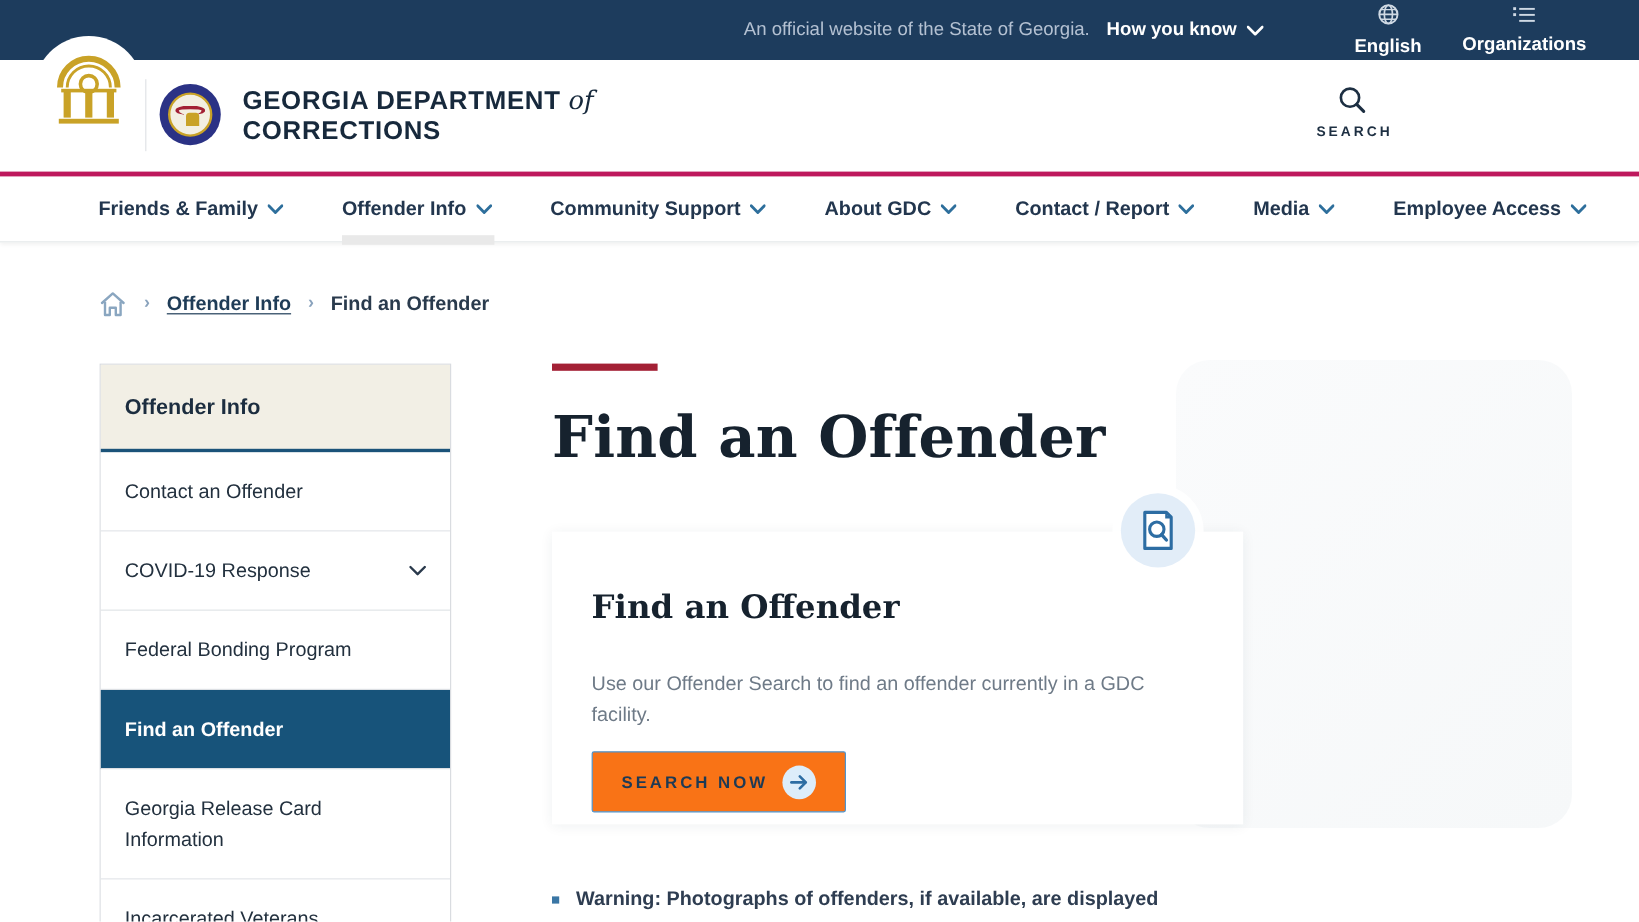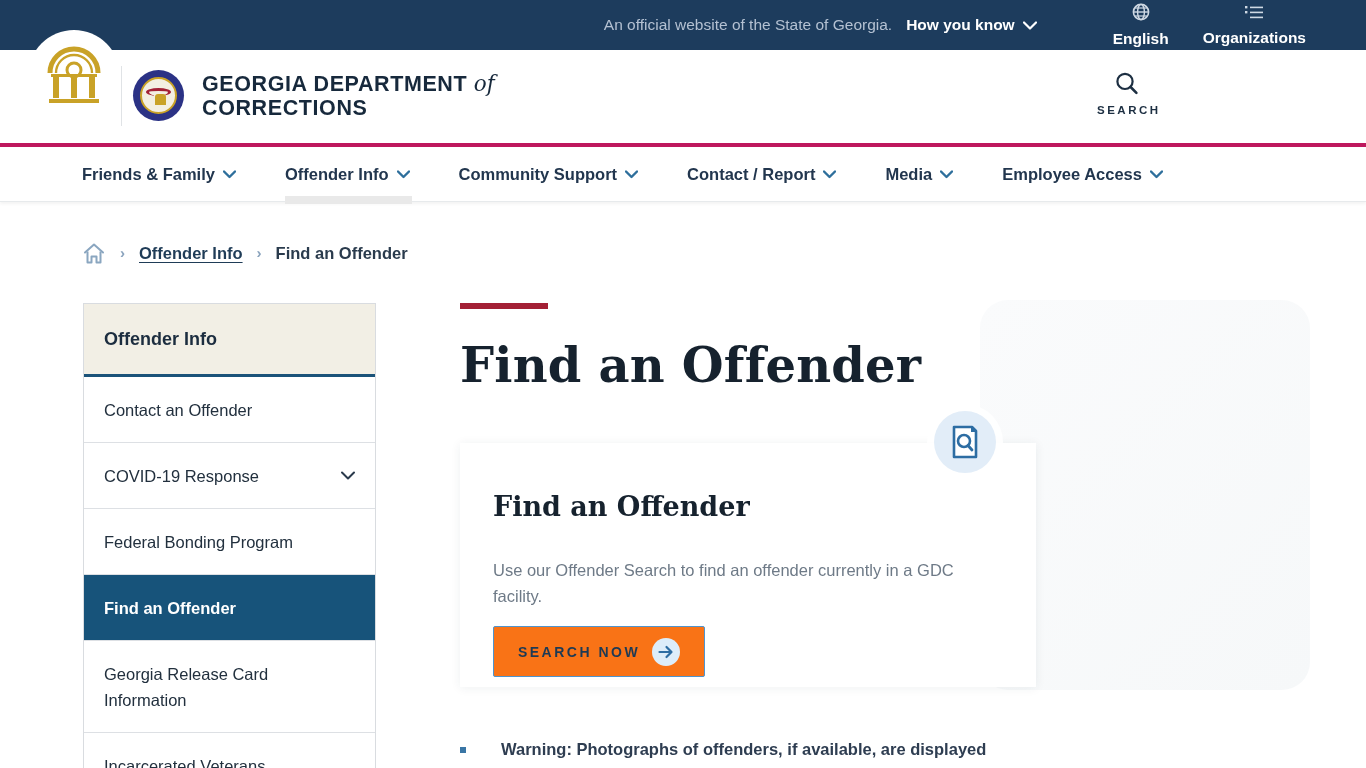--- a/index.html
+++ b/index.html
@@ -2,21 +2,21 @@
 <html><head>
 <meta charset="utf-8">
 <style>
   * { margin:0; padding:0; box-sizing:border-box; }
   html,body { width:1366px; height:768px; overflow:hidden; background:#fff;
               font-family:"Liberation Sans", sans-serif; }
   .canvas { position:relative; width:1366px; height:768px; background:#fff; }
 
   
   .topbar { position:absolute; left:0; top:0; width:1366px; height:50px;
-            background:#1d3c5d; display:flex; align-items:center; padding:0 60px; z-index:30; }
+            background:#1d3c5d; display:flex; align-items:center; padding:0 44px; z-index:30; }
   .topbar .official { margin-left:auto; color:#b4c1d2; font-size:15.5px; }
   .topbar .howknow { display:flex; align-items:center; gap:8px; color:#fff; font-weight:700;
                      font-size:15.5px; margin-left:14px; cursor:pointer; }
   .topbar .right-group { display:flex; align-items:center; gap:34px; margin-left:76px; }
   .topbar .tb-btn { display:flex; align-items:center; gap:9px; color:#fff; font-weight:700;
                     font-size:15.5px; cursor:pointer;flex-direction:column; }
 
   
   .header { position:absolute; left:0; top:50px; width:1196px; height:93px; background:#fff; }
   .arch-circle { position:absolute; left:28px; top:-20px; width:92px; height:92px; background:#fff;
@@ -77,21 +77,21 @@
                 display:flex; align-items:center; justify-content:center; }
   .card-heading { font-family:"DejaVu Serif", serif; font-weight:700; font-size:27px; color:#16222e; }
   .card-body { margin-top:35px; width:490px; font-size:16.5px; line-height:26px; color:#6e7a87; }
   .search-now { margin-top:17px; width:212px; height:51px; background:#f97316; border:1px solid #4f94cd;
                 border-radius:2px; display:flex; align-items:center; justify-content:center; gap:12px;
                 cursor:pointer; }
   .search-now .txt { font-size:14px; font-weight:700; letter-spacing:2.5px; color:#1d3a55; }
   .arrow-circle { width:28px; height:28px; border-radius:50%; background:#ddedfa;
                   display:flex; align-items:center; justify-content:center; }
 
-  .warning-row { position:absolute; left:460px; top:740px; display:flex; align-items:flex-start; gap:35px; }
+  .warning-row { position:absolute; left:460px; top:740px; display:flex; align-items:flex-start; gap:14px; }
   .warning-bullet { width:6px; height:6px; background:#3a76a5; margin-top:7px; flex:none; }
   .warning-text { font-size:16.5px; font-weight:700; color:#2e3d51; width:560px; }
 
   .blob { position:absolute; left:980px; top:300px; width:330px; height:390px; border-radius:28px;
           background:linear-gradient(135deg,#fafbfc 0%,#f6f8f9 100%); z-index:0; }
 
   svg { display:block; }
 </style>
 </head>
 <body>
@@ -186,20 +186,28 @@
     <div class="nav-item active">
       <span>Offender Info</span>
       <span>
           <svg width="13" height="9" viewBox="0 0 13 9">
             <polyline points="1,1.5 6.5,7 12,1.5" fill="none" stroke="#2e6f9c" stroke-width="2.4" stroke-linecap="round" stroke-linejoin="round"></polyline>
           </svg>
         </span>
     </div>
     <div class="nav-item">
       <span>Community Support</span>
+      <span>
+          <svg width="13" height="9" viewBox="0 0 13 9">
+            <polyline points="1,1.5 6.5,7 12,1.5" fill="none" stroke="#2e6f9c" stroke-width="2.4" stroke-linecap="round" stroke-linejoin="round"></polyline>
+          </svg>
+        </span>
+    </div>
+    <div class="nav-item">
+      <span>About GDC</span>
       <span>
           <svg width="13" height="9" viewBox="0 0 13 9">
             <polyline points="1,1.5 6.5,7 12,1.5" fill="none" stroke="#2e6f9c" stroke-width="2.4" stroke-linecap="round" stroke-linejoin="round"></polyline>
           </svg>
         </span>
     </div>
     <div class="nav-item">
       <span>Contact / Report</span>
       <span>
           <svg width="13" height="9" viewBox="0 0 13 9">

